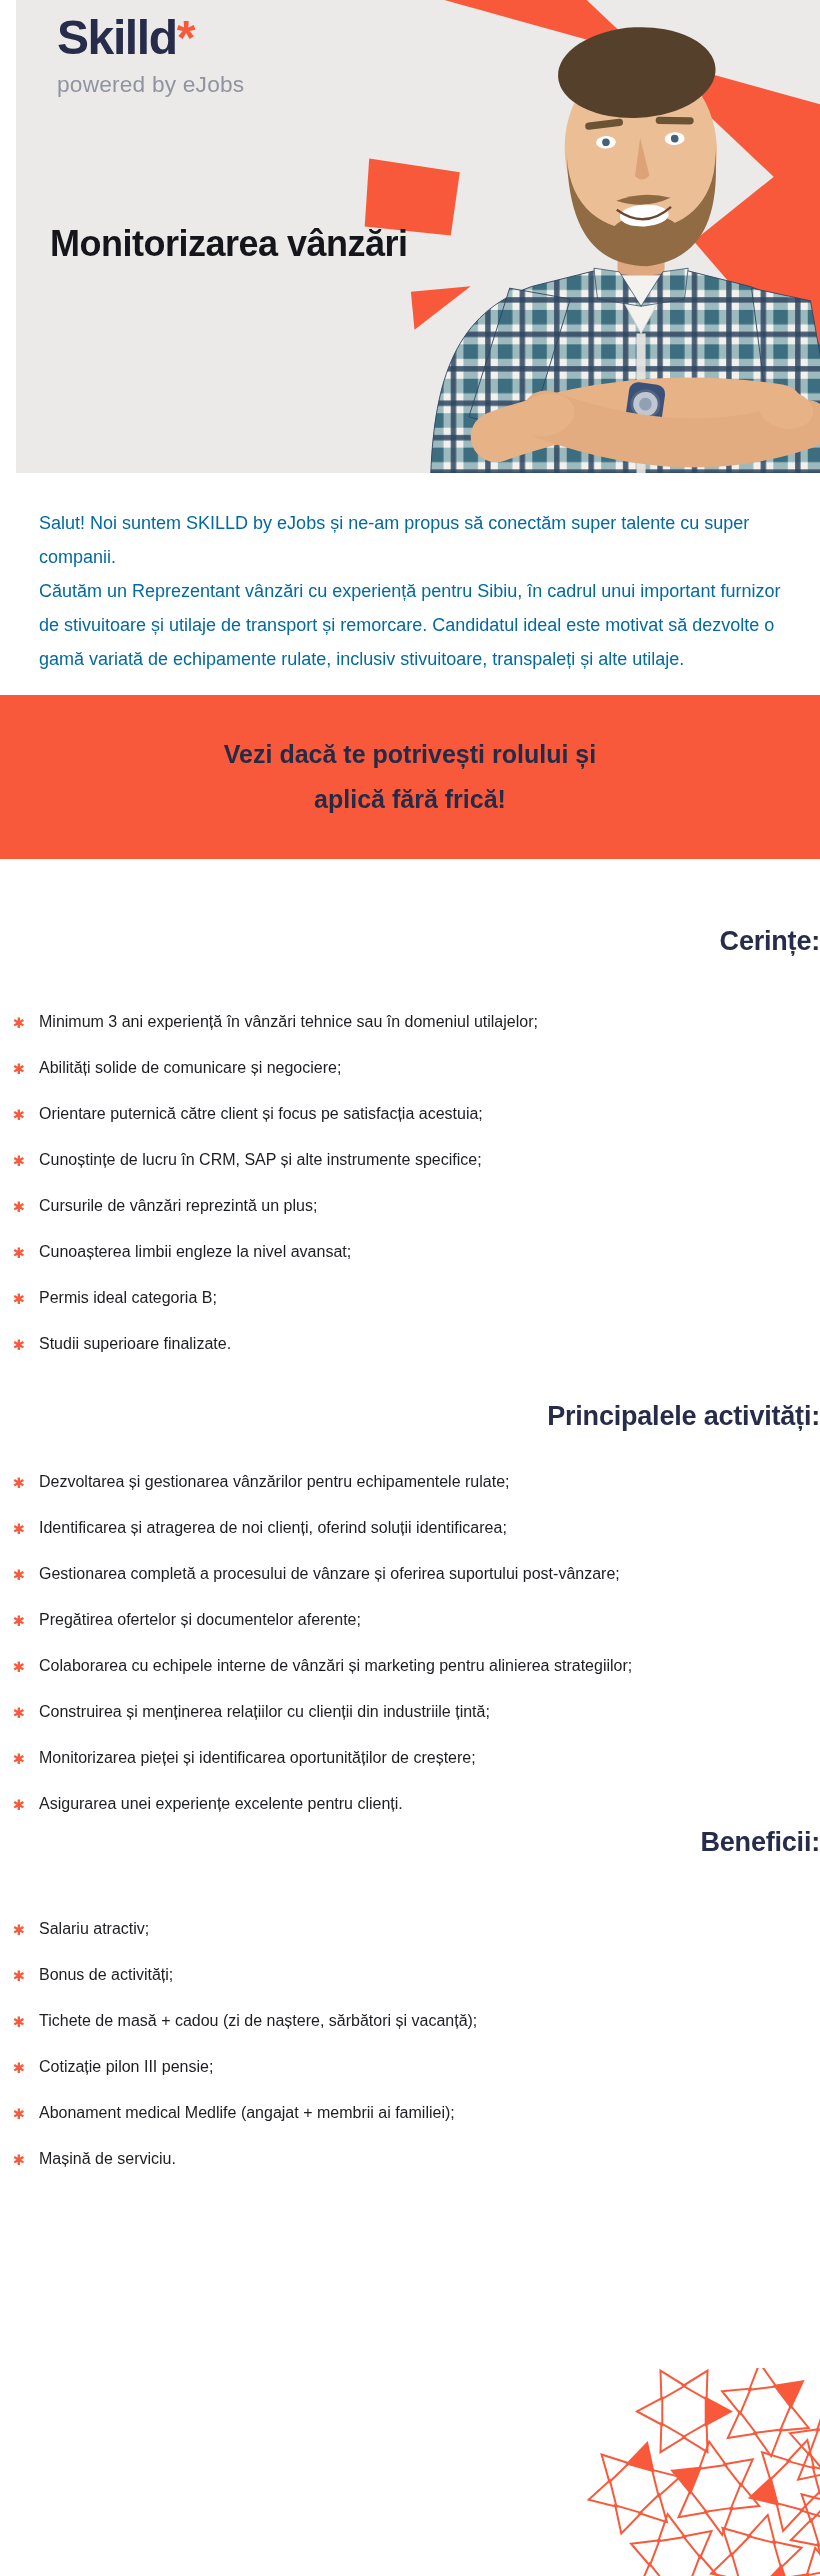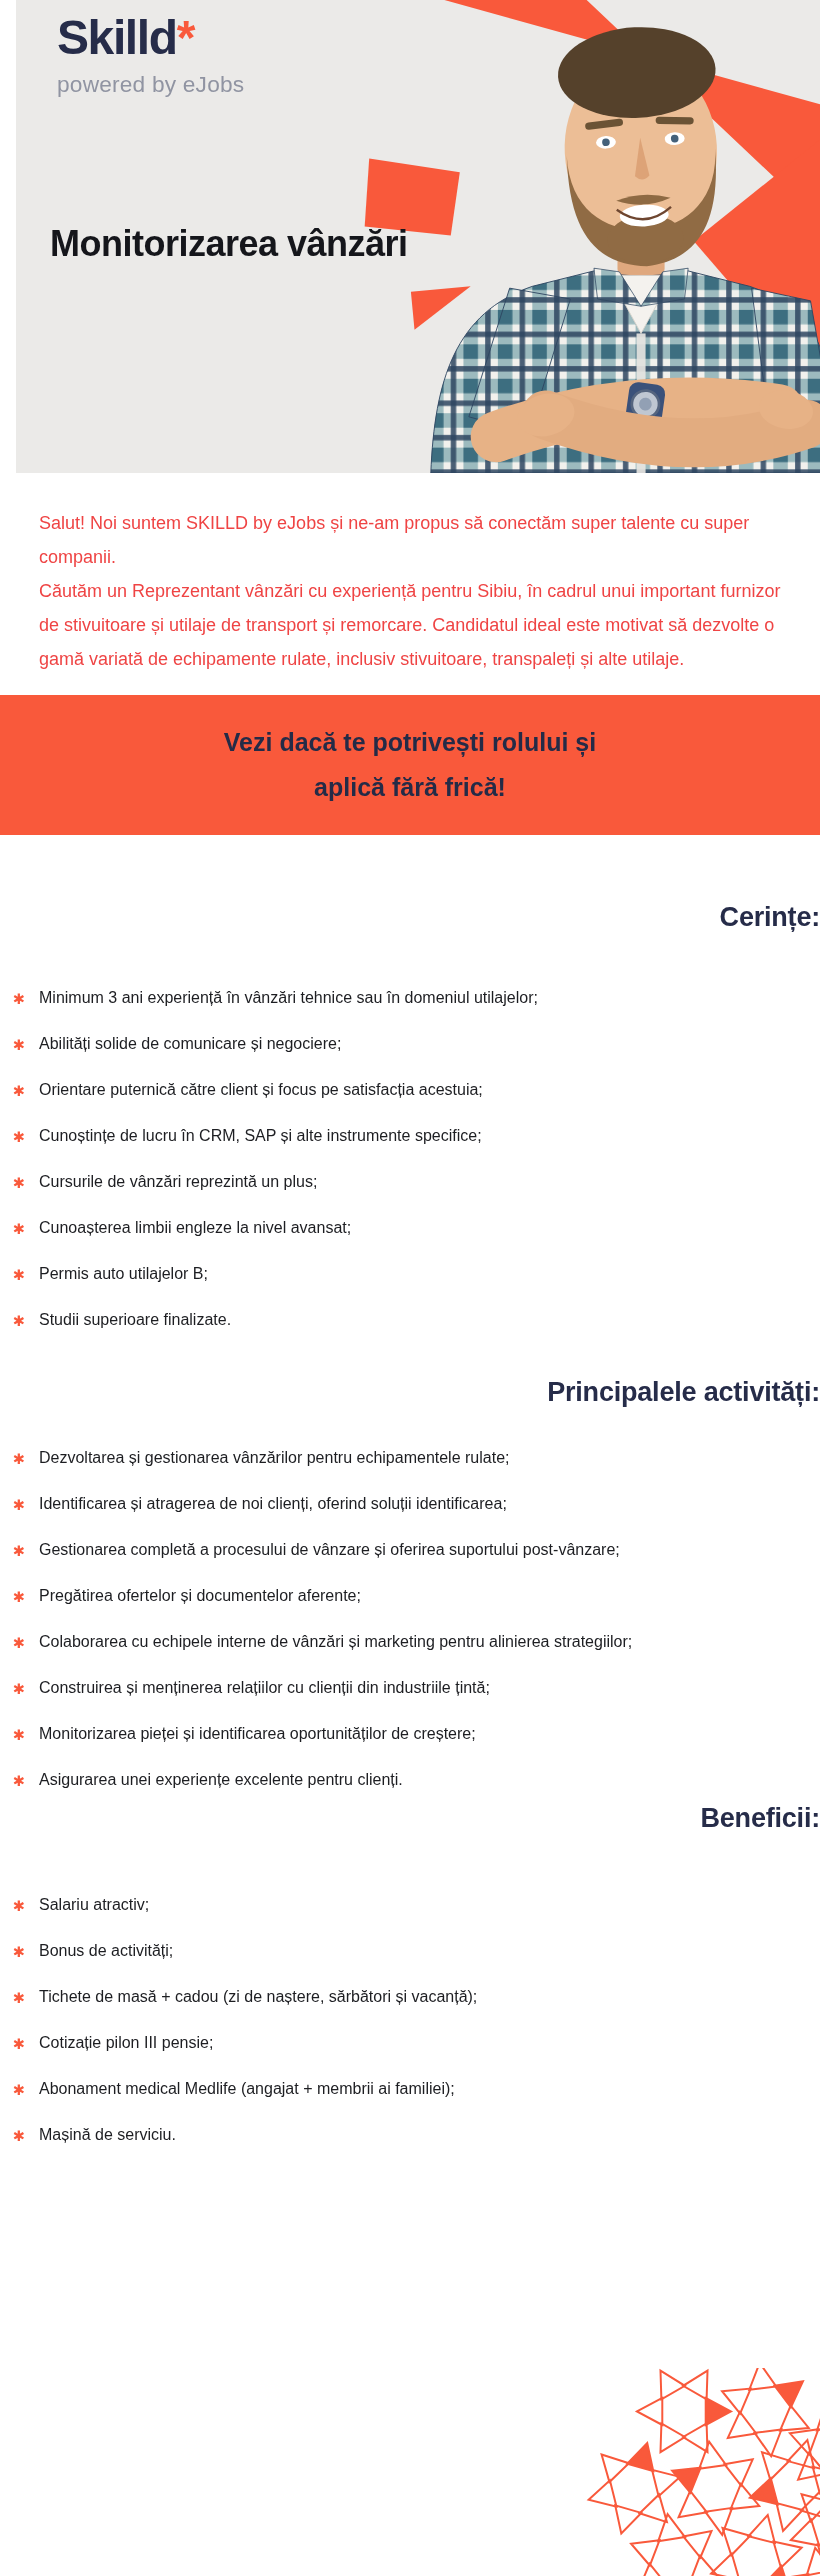--- a/index.html
+++ b/index.html
@@ -11,24 +11,24 @@
   }
   
   .hero{position:absolute;top:0;left:16px;width:820px;height:473px;background:var(--header_bg,#EBEAE8);}
   .hero-art{position:absolute;top:0;right:0;width:476px;height:473px;z-index:1;}
   .logo-block{position:absolute;left:41px;top:12.7px;z-index:2;}
   .logo{font-size:48px;font-weight:800;letter-spacing:-1.4px;color:var(--navy,#262C49);line-height:1.05;}
   .logo .ast{color:var(--accent,#F9593B);}
   .tagline{margin-top:8.2px;font-size:22.7px;color:#9094A2;letter-spacing:0.2px;}
   .job-title{position:absolute;left:34px;top:223px;z-index:2;margin:0;font-size:36px;font-weight:800;letter-spacing:-0.5px;color:#15161b;}
   
-  .intro{margin:33px 0 0 39px;width:743px;font-size:18px;line-height:34px;color:#ef4444;}
+  .intro{margin:33px 0 0 39px;width:743px;font-size:18px;line-height:34px;color:#0369a1;}
   .intro p{margin:0;}
   
-  .banner{margin-top:19px;width:820px;height:140px;background:var(--accent,#F9593B);
+  .banner{margin-top:19px;width:820px;height:164px;background:var(--accent,#F9593B);
     display:flex;flex-direction:column;align-items:center;justify-content:center;}
   .banner div{font-size:25px;font-weight:700;line-height:45px;color:#242B47;text-align:center;}
   
   h2.sec{margin:0 0 0 36px;font-size:27px;font-weight:700;color:var(--navy,#262C49);line-height:31px;letter-spacing:-0.2px;text-align:right;}
   .sec-req  h2{margin-top:67px;}
   .sec-act  h2{margin-top:34px;}
   .sec-ben  h2{}
   ul.blist{list-style:none;margin:0;padding:0;width:725px;font-size:16px;line-height:46px;color:#1D1E22;}
   .sec-req  ul{margin-top:42px;}
   .sec-act  ul{margin-top:27px;}
@@ -122,21 +122,21 @@
 
   <section class="sec-req">
     <h2 class="sec">Cerințe:</h2>
     <ul class="blist">
       <li><span class="mark">✱</span><span>Minimum 3 ani experiență în vânzări tehnice sau în domeniul utilajelor;</span></li>
       <li><span class="mark">✱</span><span>Abilități solide de comunicare și negociere;</span></li>
       <li><span class="mark">✱</span><span>Orientare puternică către client și focus pe satisfacția acestuia;</span></li>
       <li><span class="mark">✱</span><span>Cunoștințe de lucru în CRM, SAP și alte instrumente specifice;</span></li>
       <li><span class="mark">✱</span><span>Cursurile de vânzări reprezintă un plus;</span></li>
       <li><span class="mark">✱</span><span>Cunoașterea limbii engleze la nivel avansat;</span></li>
-      <li><span class="mark">✱</span><span>Permis auto utilajelor B;</span></li>
+      <li><span class="mark">✱</span><span>Permis ideal categoria B;</span></li>
       <li><span class="mark">✱</span><span>Studii superioare finalizate.</span></li>
     </ul>
   </section>
 
   <section class="sec-act">
     <h2 class="sec">Principalele activități:</h2>
     <ul class="blist">
       <li><span class="mark">✱</span><span>Dezvoltarea și gestionarea vânzărilor pentru echipamentele rulate;</span></li>
       <li><span class="mark">✱</span><span>Identificarea și atragerea de noi clienți, oferind soluții identificarea;</span></li>
       <li><span class="mark">✱</span><span>Gestionarea completă a procesului de vânzare și oferirea suportului post-vânzare;</span></li>

